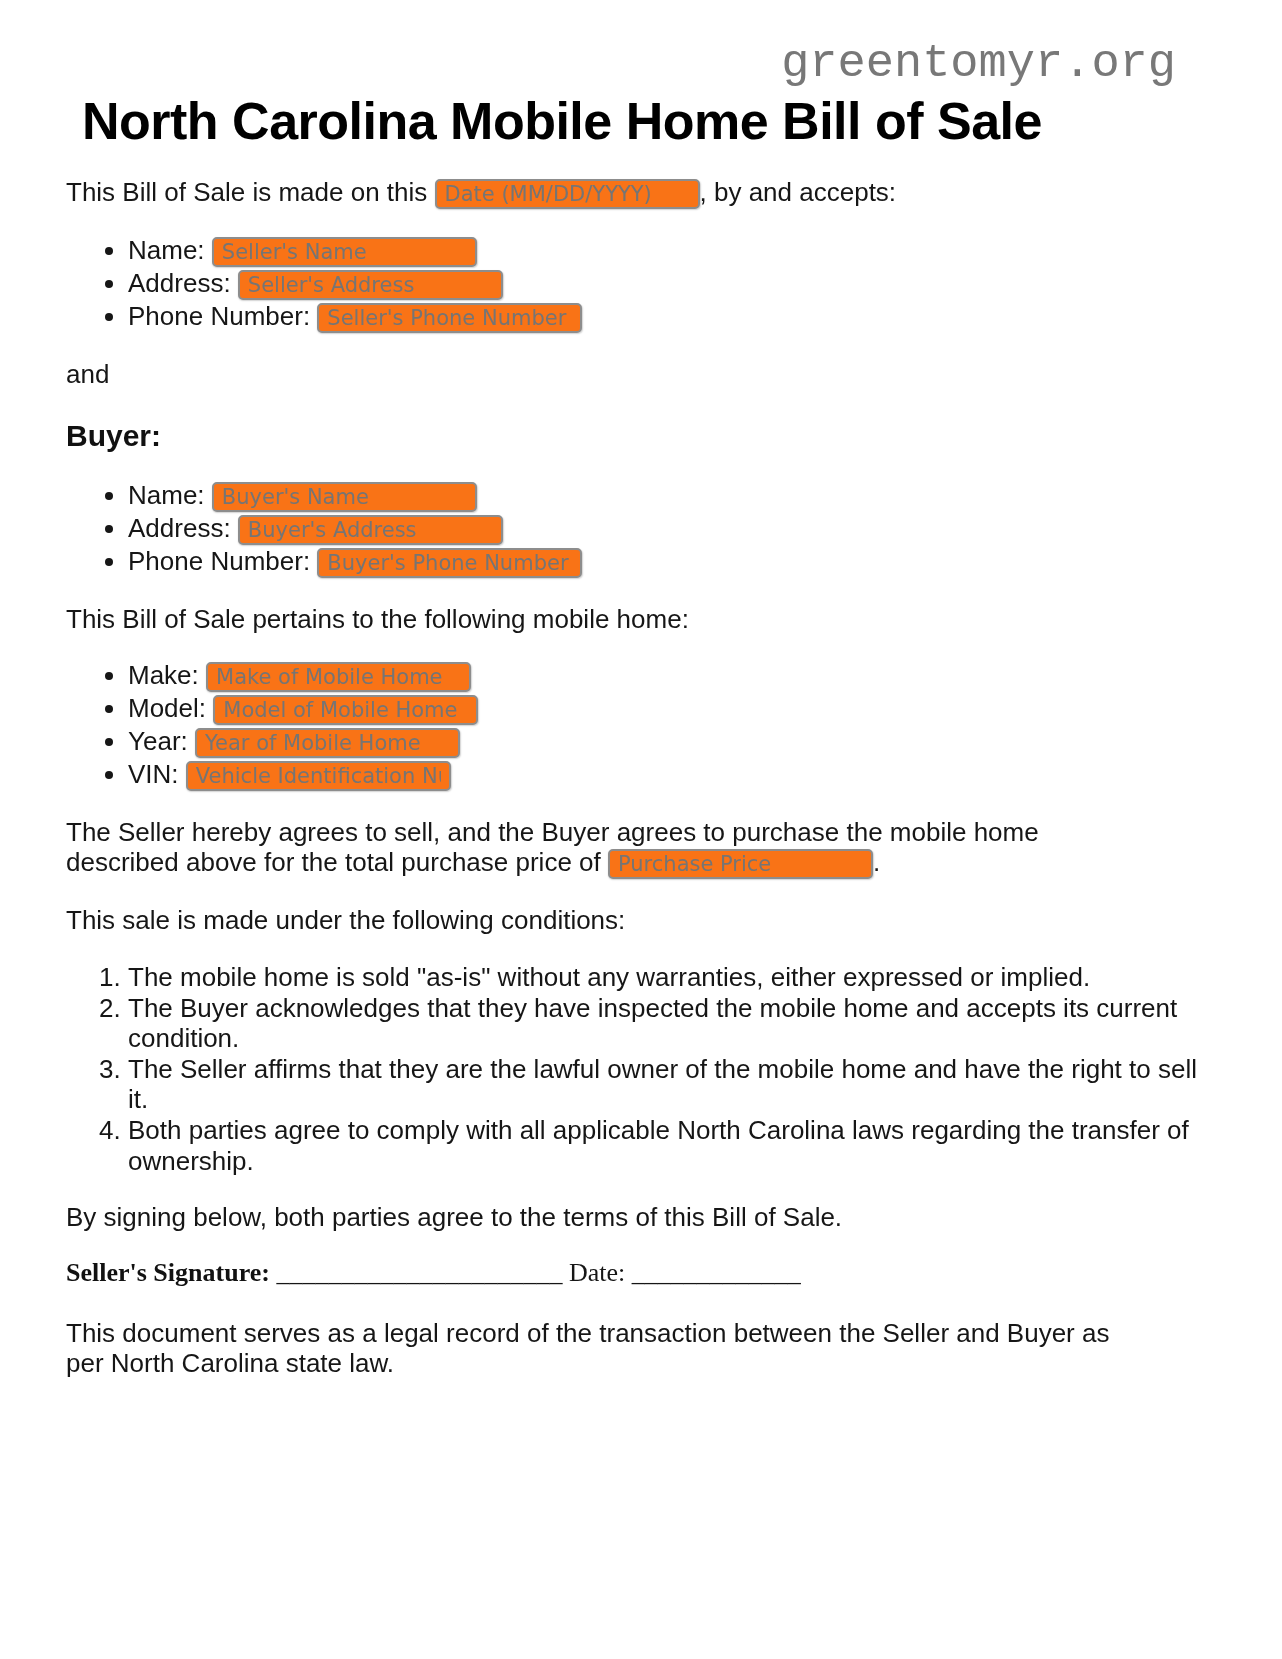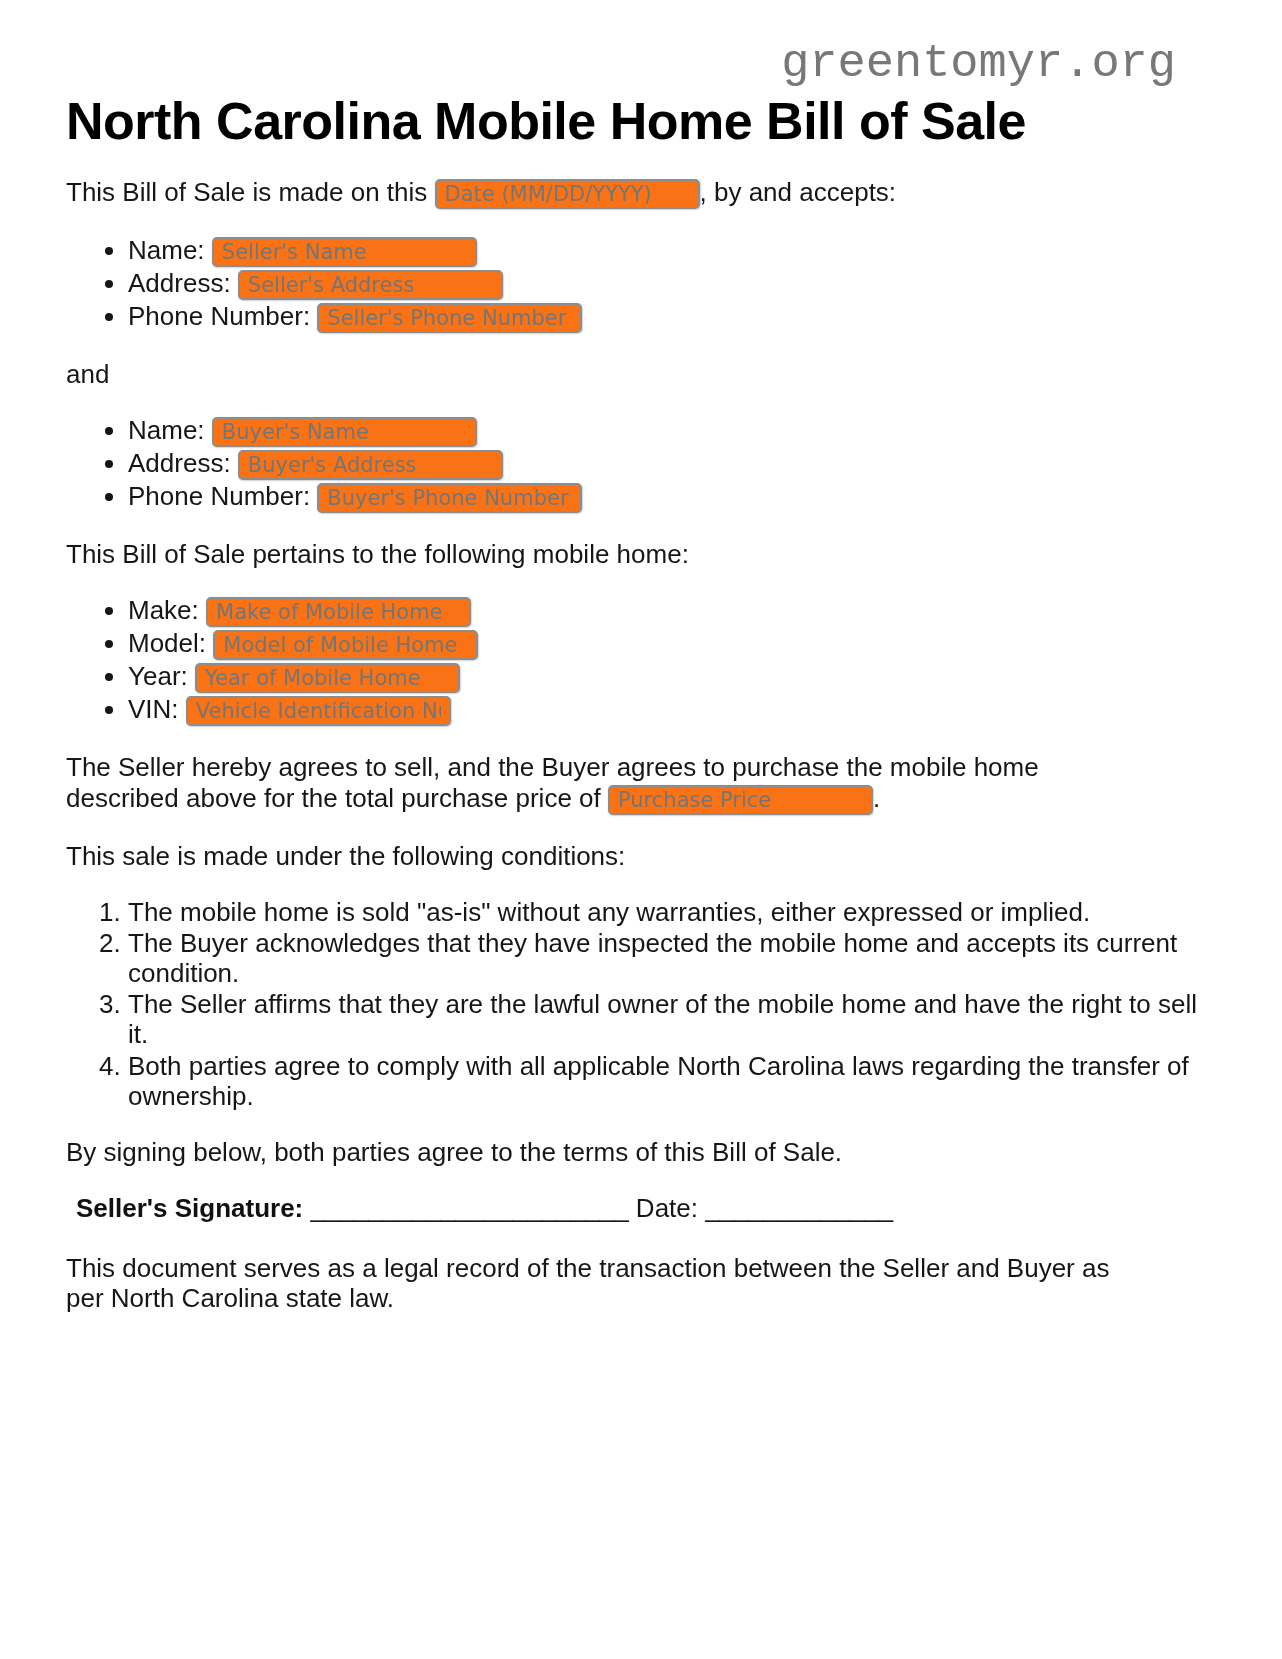--- a/index.html
+++ b/index.html
@@ -19,21 +19,21 @@
     font-size: 47px;
     line-height: 1.0;
     color: #787878;
     text-align: right;
     padding-right: 40px;
     white-space: nowrap;
   }
   h1.title {
     font-size: 52px;
     line-height: 1.08;
-    margin: 6px 0 28px 0;
+    margin: 6px 0 28px 16px;
     color: #000000;
     letter-spacing: -0.5px;
     white-space: nowrap;
     font-weight: bold;
   }
   p { margin: 26px 0; max-width: 1078px; }
   h3.party {
     font-size: 30px;
     font-weight: bold;
     margin: 30px 0 26px 0;
@@ -54,21 +54,21 @@
     padding: 1px 8px;
     margin: 0;
     font-family: "DejaVu Sans", sans-serif;
     font-size: 21px;
     color: #333333;
     background: #f97316;
     box-shadow: 0.5px 1px 1.5px rgba(0,0,0,0.18);
     vertical-align: baseline;
   }
   input.field::placeholder { color: #757575; opacity: 1; }
-  .sig-row { margin: 26px 10px; }
+  .sig-row { margin: 26px 0; font-family: Liberation Serif, serif; }
   .sig-row .sig-label { font-weight: bold; color: #111111; }
   .sig-row .line { white-space: nowrap; }
   .footer-note { margin-top: 30px; }
 </style>
 </head>
 <body>
 
 <div class="page">
 
   <div class="watermark">greentomyr.org</div>
@@ -83,20 +83,21 @@
     <li><span>Name:</span>
       <input class="field" type="text" placeholder="Seller's Name" style=""></li>
     <li><span>Address:</span>
       <input class="field" type="text" placeholder="Seller's Address" style=""></li>
     <li><span>Phone Number:</span>
       <input class="field" type="text" placeholder="Seller's Phone Number" style=""></li>
   </ul>
 
   <p>and</p>
 
+  <h3 class="party">Buyer:</h3>
 
   <ul class="fields">
     <li><span>Name:</span>
       <input class="field" type="text" placeholder="Buyer's Name" style=""></li>
     <li><span>Address:</span>
       <input class="field" type="text" placeholder="Buyer's Address" style=""></li>
     <li><span>Phone Number:</span>
       <input class="field" type="text" placeholder="Buyer's Phone Number" style=""></li>
   </ul>
 

